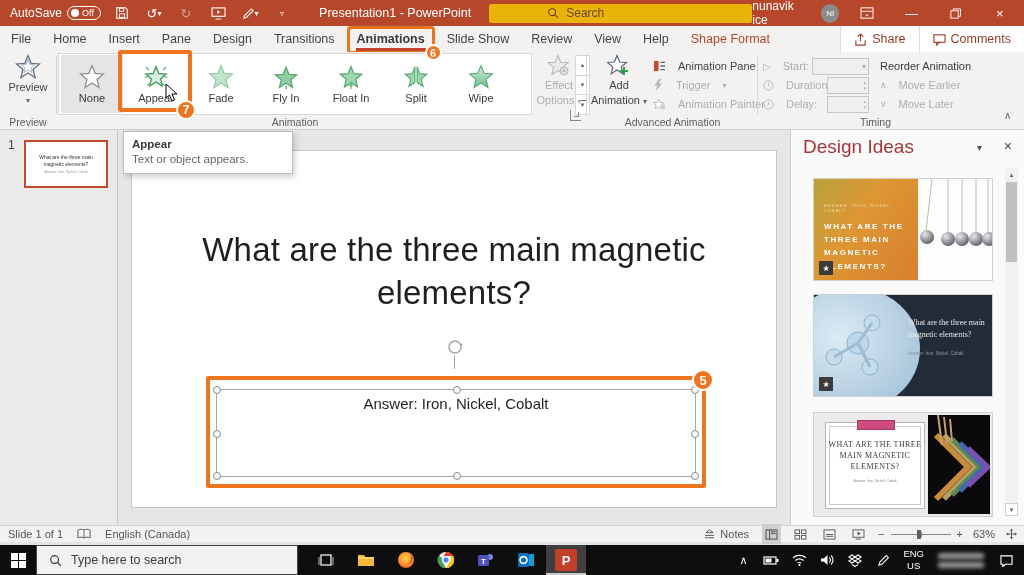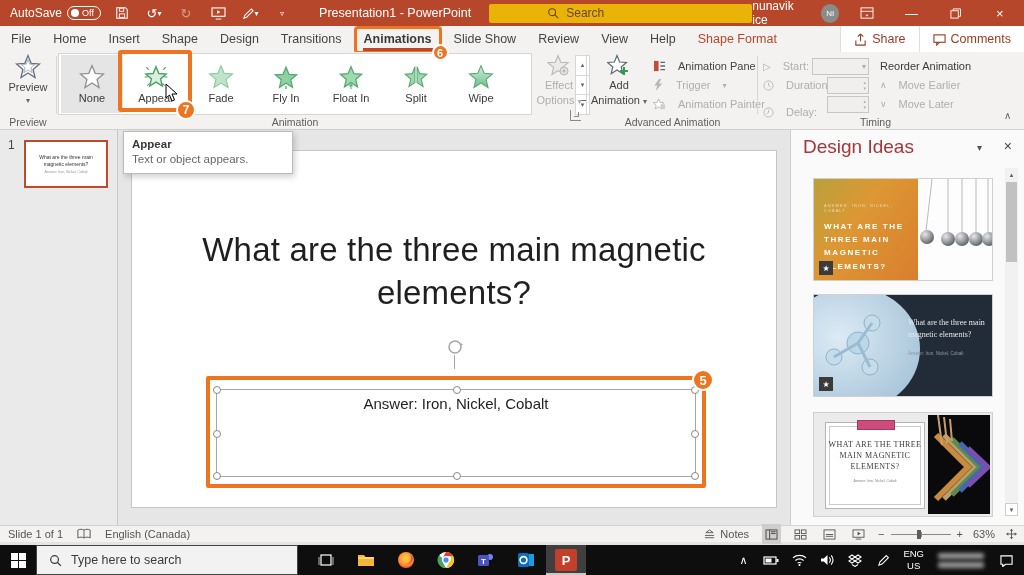--- a/index.html
+++ b/index.html
@@ -196,21 +196,21 @@
         </svg>
     </div>
     <div class="winbtn">×</div>
   </div>
 </div>
 
 <div class="tabrow">
   <div class="tab">File</div>
   <div class="tab">Home</div>
   <div class="tab">Insert</div>
-  <div class="tab">Shape</div>
+  <div class="tab">Pane</div>
   <div class="tab">Design</div>
   <div class="tab">Transitions</div>
   <div class="tab-anim-wrap">
     <div class="tab tab-anim">
       <span>Animations</span>
       <span class="underline"></span>
     </div>
     <div class="anno-box6"></div>
     <div class="badge" style="right:-6px; bottom:-9px; width:17px; height:17px; font-size:11px;">6</div>
   </div>
@@ -372,21 +372,21 @@
         <path d="M6 3v3l2 1.5" fill="none" stroke="#b9b7b5"></path>
       </svg>
     <span>Duration:</span>
   </div>
   <div class="combo" style="position:absolute; left:827px; top:25px; width:42px;">
       <span class="spin">
         <span>▴</span>
         <span>▾</span>
       </span>
     </div>
-  <div class="smallrow gray" style="left:763px; top:52px;">
+  <div class="smallrow gray" style="left:763px; top:44px;">
     <svg width="11" height="11" viewBox="0 0 12 12">
         <circle cx="6" cy="6" r="5" fill="none" stroke="#b9b7b5"></circle>
         <path d="M6 3v3l-2 1.5" fill="none" stroke="#b9b7b5"></path>
       </svg>
     <span>Delay:</span>
   </div>
   <div class="combo" style="position:absolute; left:827px; top:44px; width:42px;">
       <span class="spin">
         <span>▴</span>
         <span>▾</span>

